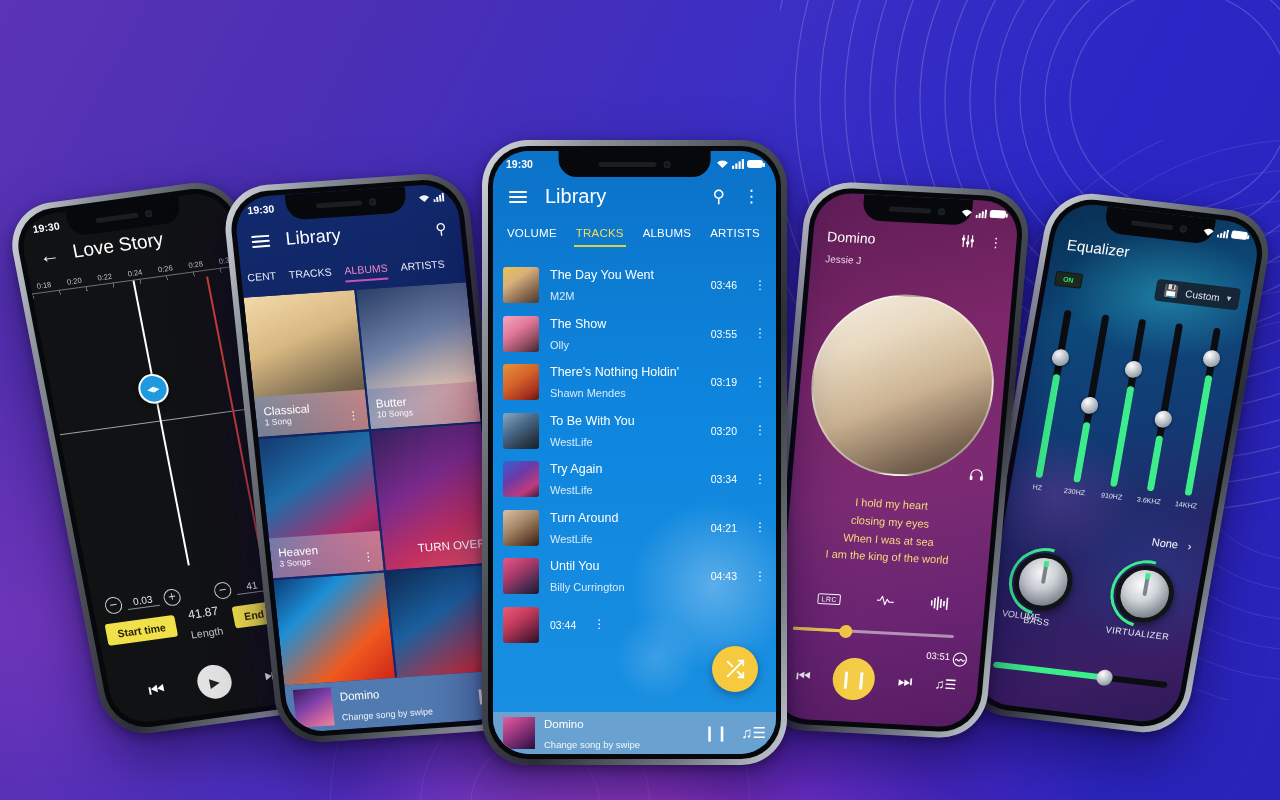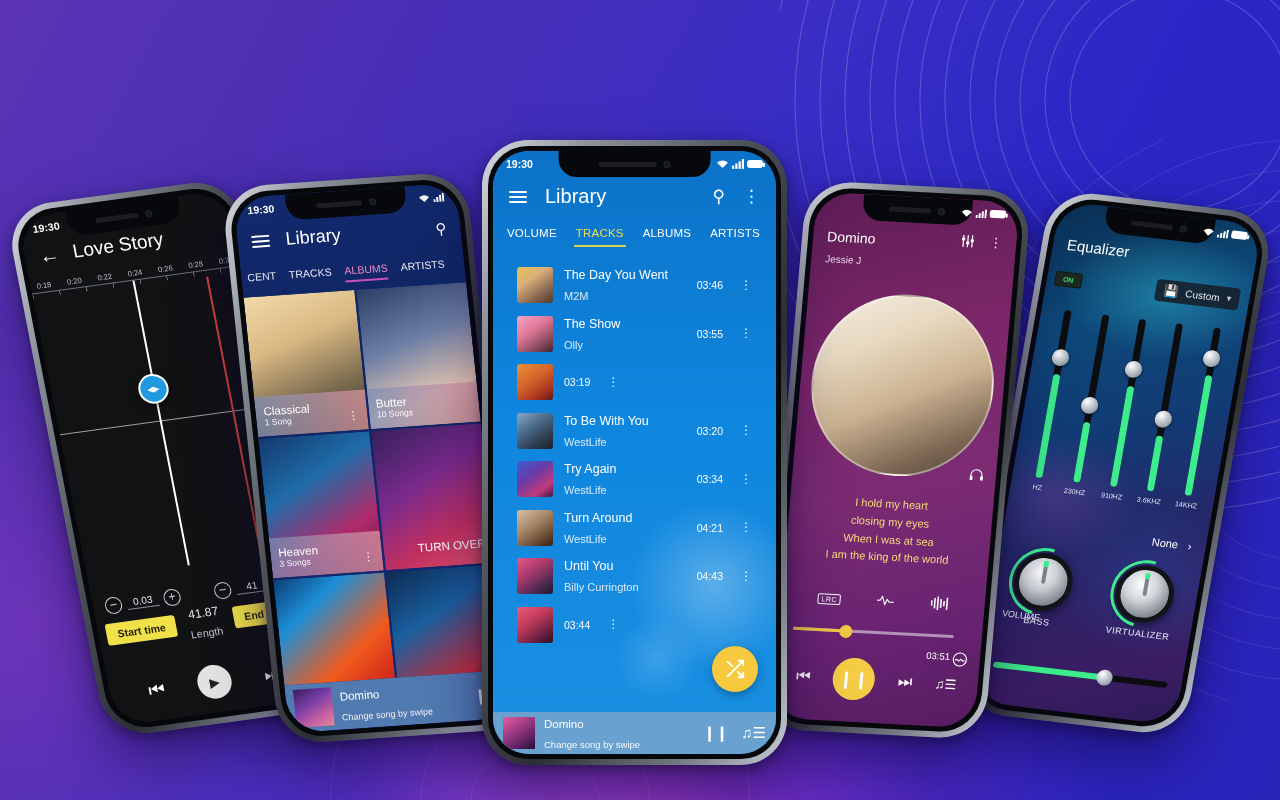--- a/index.html
+++ b/index.html
@@ -198,21 +198,21 @@
       linear-gradient(180deg,#0b72c8 0%, #0f86de 44%, #1a90e2 100%);
   }
   .p3-head { position: absolute; top: 34px; left: 0; right: 0; display: flex; align-items: center; padding: 0 16px; z-index: 8; }
   .p3-title { color: #fff; font-size: 20px; margin-left: 18px; }
   .p3-head .ic { color: #fff; font-size: 17px; }
   .p3-head .sp { margin-left: auto; display: flex; align-items: center; gap: 18px; }
   .p3-tabs { position: absolute; top: 76px; left: 0; right: 0; height: 32px; display: flex; gap: 19px; padding: 0 14px; align-items: flex-start; z-index: 8; font-size: 11.5px; color: #fff; letter-spacing: .2px; }
   .p3-tabs .t.active { color: #f2dd54; position: relative; }
   .p3-tabs .t.active:after { content:''; position:absolute; left:-2px; right:-2px; bottom:-8px; height:2.5px; background:#d9d14a; }
   .tracklist { position: absolute; top: 110px; left: 0; right: 0; bottom: 42px; z-index: 7; }
-  .trow { display: flex; align-items: center; gap: 11px; height: 48.5px; padding: 0 24px; }
+  .trow { display: flex; align-items: center; gap: 11px; height: 48.5px; padding: 0 10px; }
   .trow .tb { width: 36px; height: 36px; flex: 0 0 36px; border-radius: 3px; }
   .trow .ti { flex: 1; min-width: 0; line-height: 1.3; }
   .trow .tt { color: #fff; font-size: 12.5px; white-space: nowrap; overflow: hidden; text-overflow: ellipsis; }
   .trow .ta { color: #dbeaf7; font-size: 11px; }
   .trow .td { color: #fff; font-size: 10.5px; margin-right: 6px; }
   .trow .tm { color: #fff; font-size: 12px; line-height: 3.5px; letter-spacing: 0; }
   .fab {
     position: absolute; right: 18px; bottom: 62px; width: 46px; height: 46px; border-radius: 50%;
     background: #f7c93f; display: flex; align-items: center; justify-content: center;
     color: #fff; font-size: 20px; z-index: 14; box-shadow: 0 3px 10px rgba(0,0,0,.3);
@@ -696,20 +696,22 @@
         </div>
         <div class="trow">
           <span class="tb t2"></span>
           <span class="ti"><span class="tt">The Show</span><br>
           <span class="ta">Olly</span></span>
           <span class="td">03:55</span>
           <span class="tm">⋮</span>
         </div>
         <div class="trow">
           <span class="tb t3"></span>
+          <span class="ti"><span class="tt">There's Nothing Holdin'</span><br>
+          <span class="ta">Shawn Mendes</span></span>
           <span class="td">03:19</span>
           <span class="tm">⋮</span>
         </div>
         <div class="trow">
           <span class="tb t4"></span>
           <span class="ti"><span class="tt">To Be With You</span><br>
           <span class="ta">WestLife</span></span>
           <span class="td">03:20</span>
           <span class="tm">⋮</span>
         </div>

